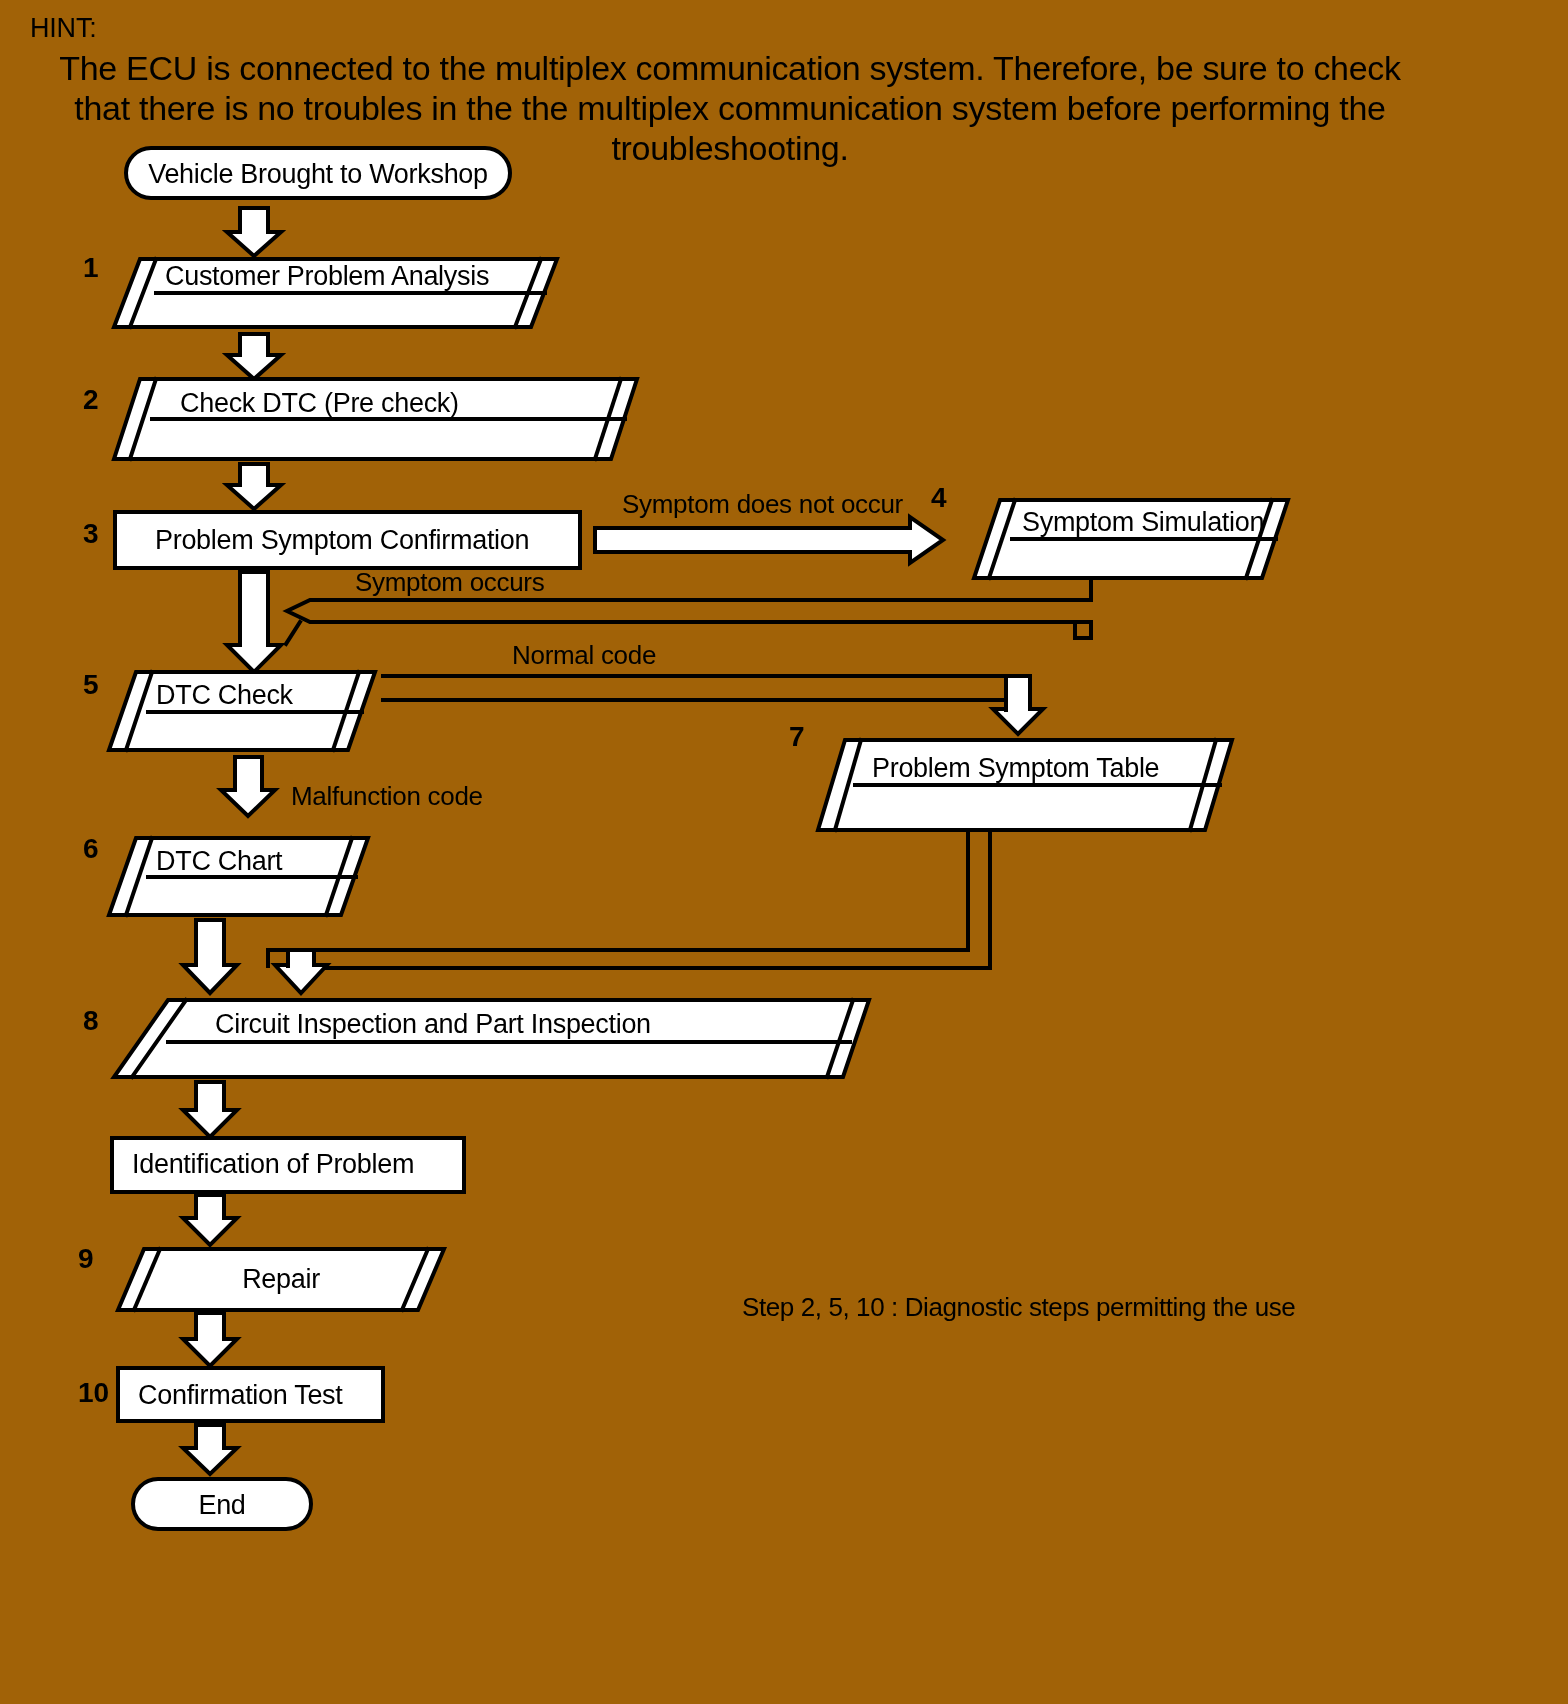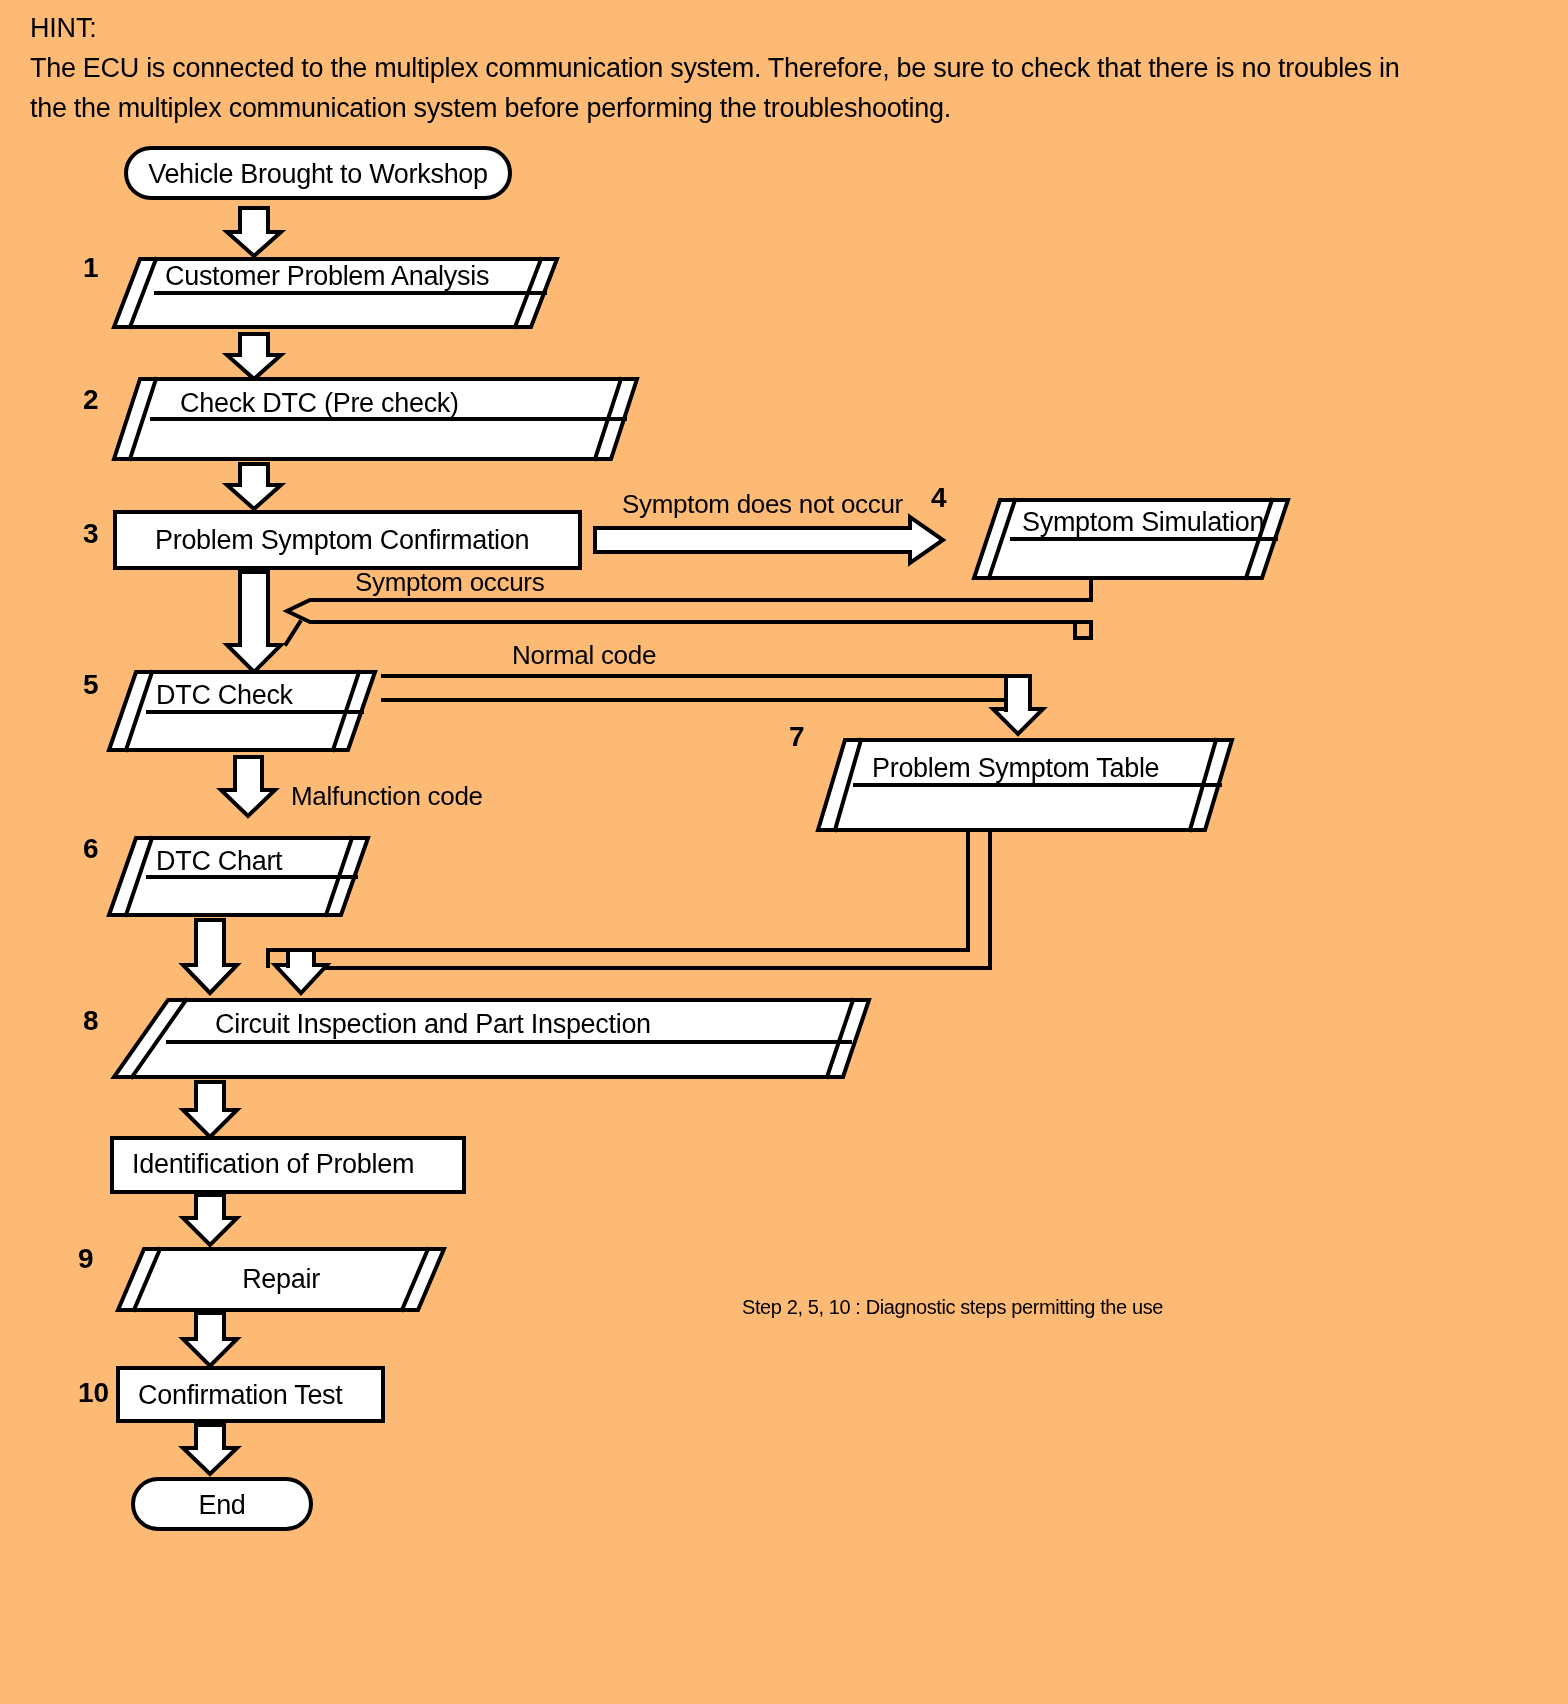--- a/index.html
+++ b/index.html
@@ -9,39 +9,40 @@
     background: #ffffff;
   }
   body {
     font-family: "Liberation Sans", sans-serif;
     color: #000000;
   }
   #page {
     position: relative;
     width: 1568px;
     height: 1704px;
-    background: #fdba74;
+    background: #a16207;
     overflow: hidden;
   }
   .hint-block {
     position: absolute;
     left: 30px;
     top: 8px;
     width: 1400px;
   }
   .hint-label {
     font-size: 27px;
     line-height: 40px;
     letter-spacing: -0.2px;
   }
   .hint-body {
-    font-size: 27px;
+    font-size: 34px;
     line-height: 40px;
     letter-spacing: -0.3px;
     width: 1400px;
+    text-align: center;
   }
   #flow-svg {
     position: absolute;
     left: 0;
     top: 0;
   }
   .shape-line {
     fill: none;
     stroke: #000000;
     stroke-width: 4;
@@ -67,21 +68,21 @@
     fill: #000000;
   }
   .edge-label {
     font-family: "Liberation Sans", sans-serif;
     font-size: 26px;
     fill: #000000;
     letter-spacing: -0.3px;
   }
   .footnote {
     position: absolute;
-    font-size: 20px;
+    font-size: 26px;
     line-height: 40px;
     letter-spacing: -0.4px;
     white-space: nowrap;
   }
   #footnote-line1 { left: 742px; top: 1287px; }
   #footnote-line2 { left: 890px; top: 1327px; }
 </style>
 </head>
 <body>
 

